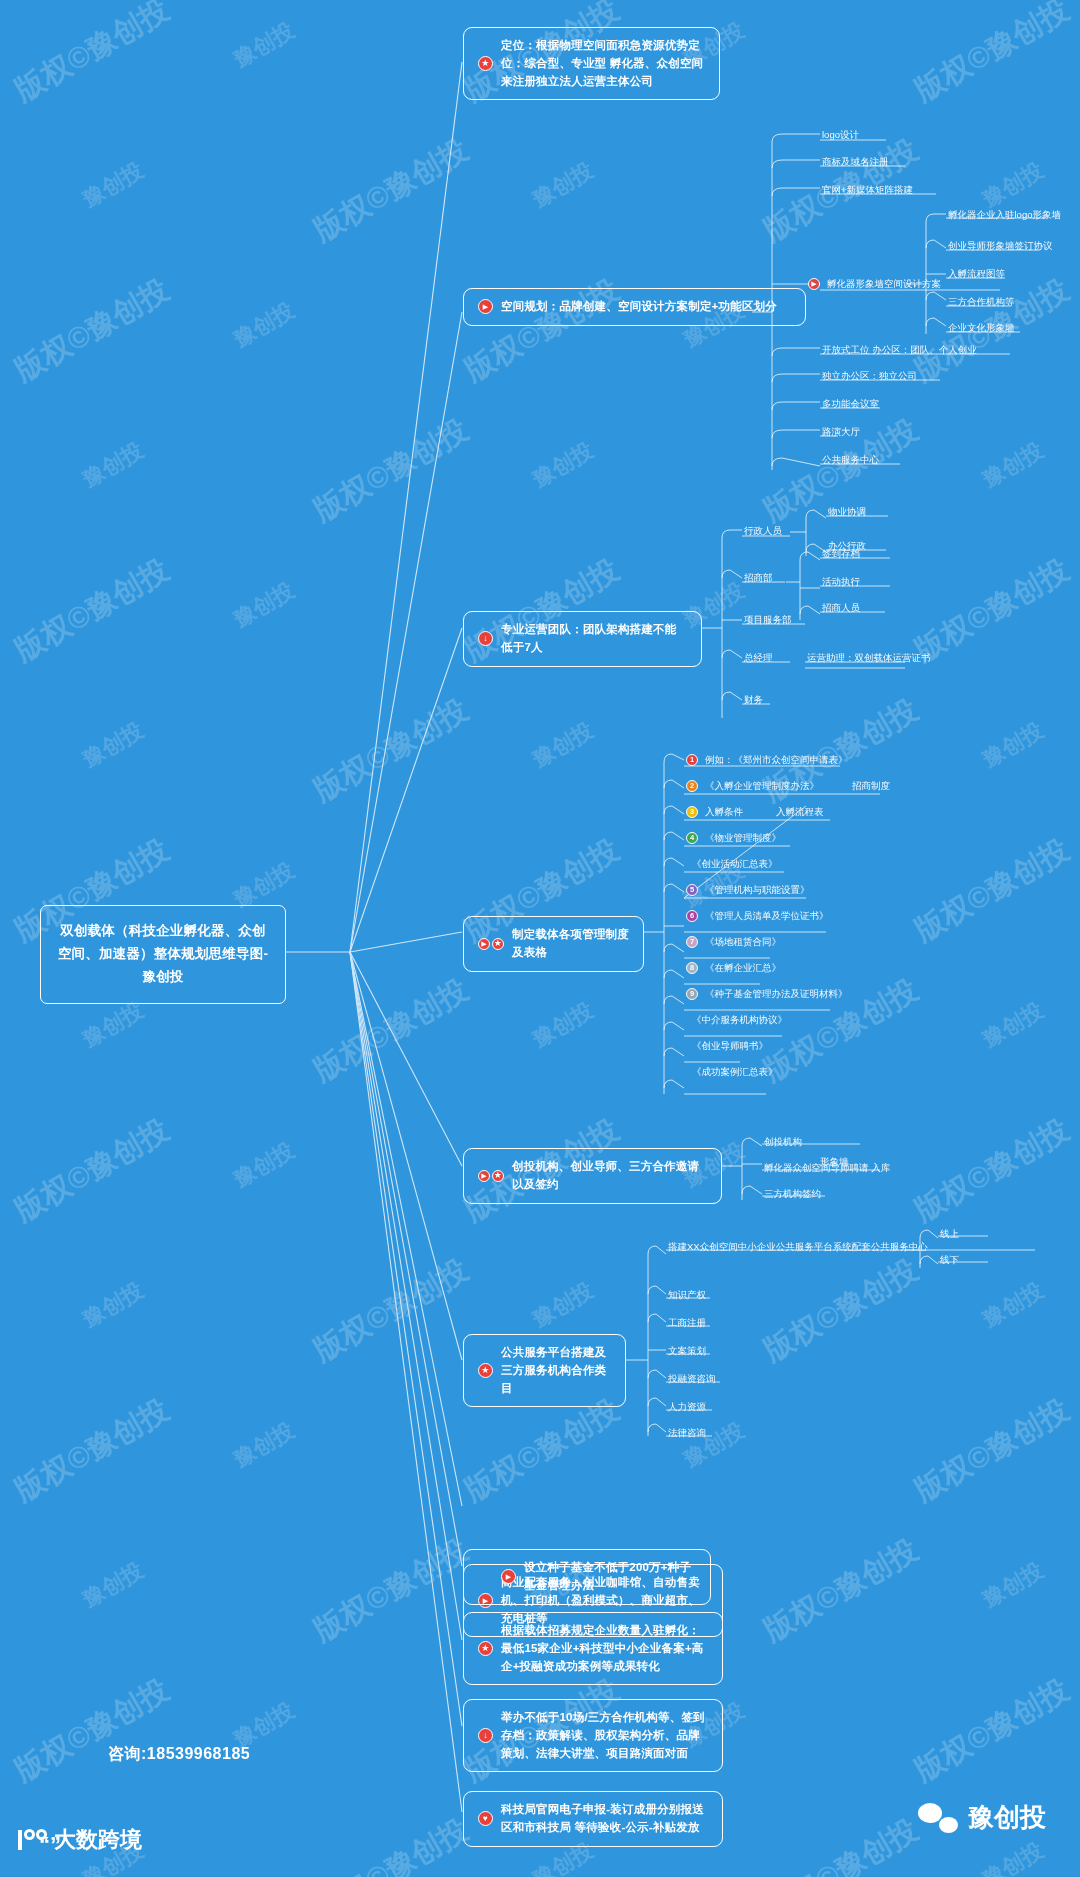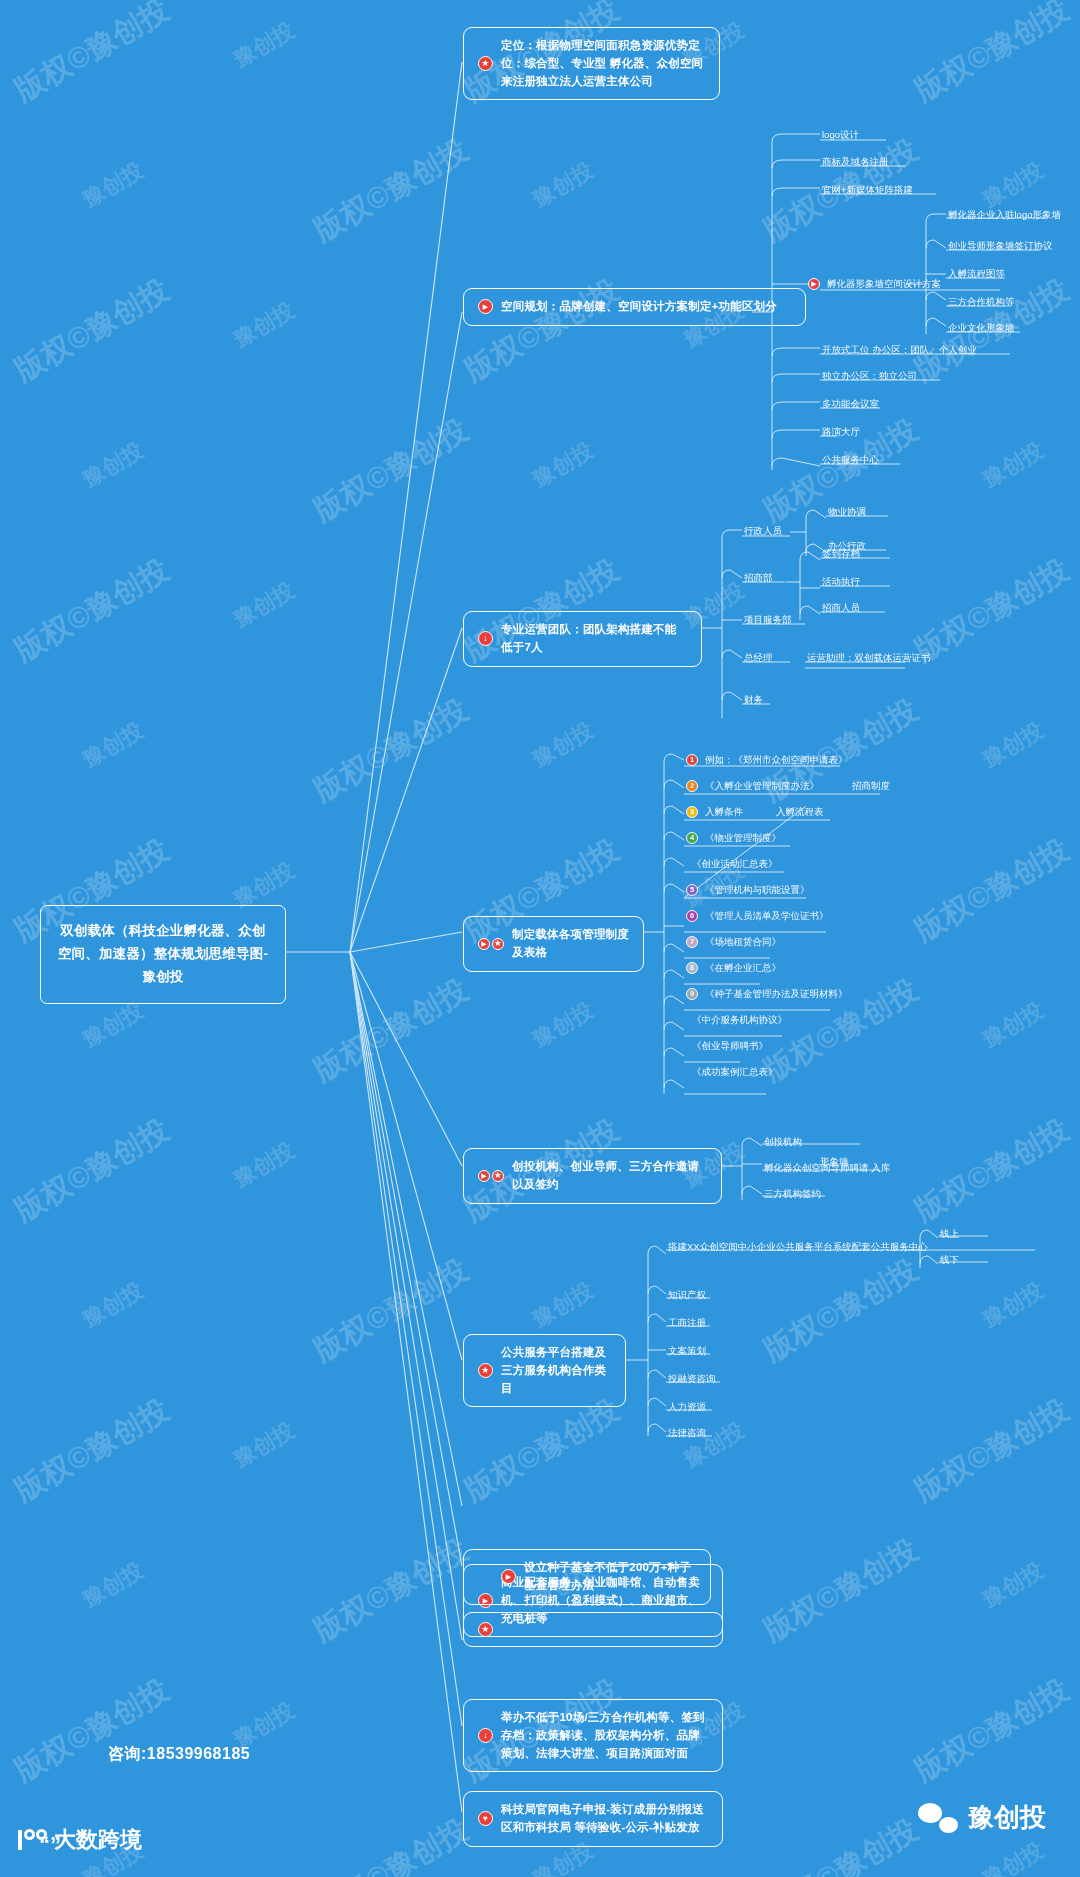--- a/index.html
+++ b/index.html
@@ -328,20 +328,21 @@
     <span class="txt">商业配套服务：创业咖啡馆、自动售卖机、打印机（盈利模式）、商业超市、充电桩等</span>
   </div>
 
   <div class="node" style="left:463px; top:1549px; width:248px;padding-left:37px;">
     <span class="badge flag" style="background:#e8403a;"></span>
     <span class="txt">设立种子基金不低于200万+种子基金管理办法</span>
   </div>
 
   <div class="node" style="left:463px; top:1612px; width:260px;">
     <span class="badge star" style="background:#e8403a;"></span>
+    <span class="txt">根据载体招募规定企业数量入驻孵化：最低15家企业+科技型中小企业备案+高企+投融资成功案例等成果转化</span>
   </div>
 
   <div class="node" style="left:463px; top:1699px; width:260px;">
     <span class="badge dl" style="background:#e8403a;"></span>
     <span class="txt">举办不低于10场/三方合作机构等、签到存档：政策解读、股权架构分析、品牌策划、法律大讲堂、项目路演面对面</span>
   </div>
 
   <div class="node" style="left:463px; top:1791px; width:260px;">
     <span class="badge heart" style="background:#e8403a;"></span>
     <span class="txt">科技局官网电子申报-装订成册分别报送区和市科技局 等待验收-公示-补贴发放</span>

